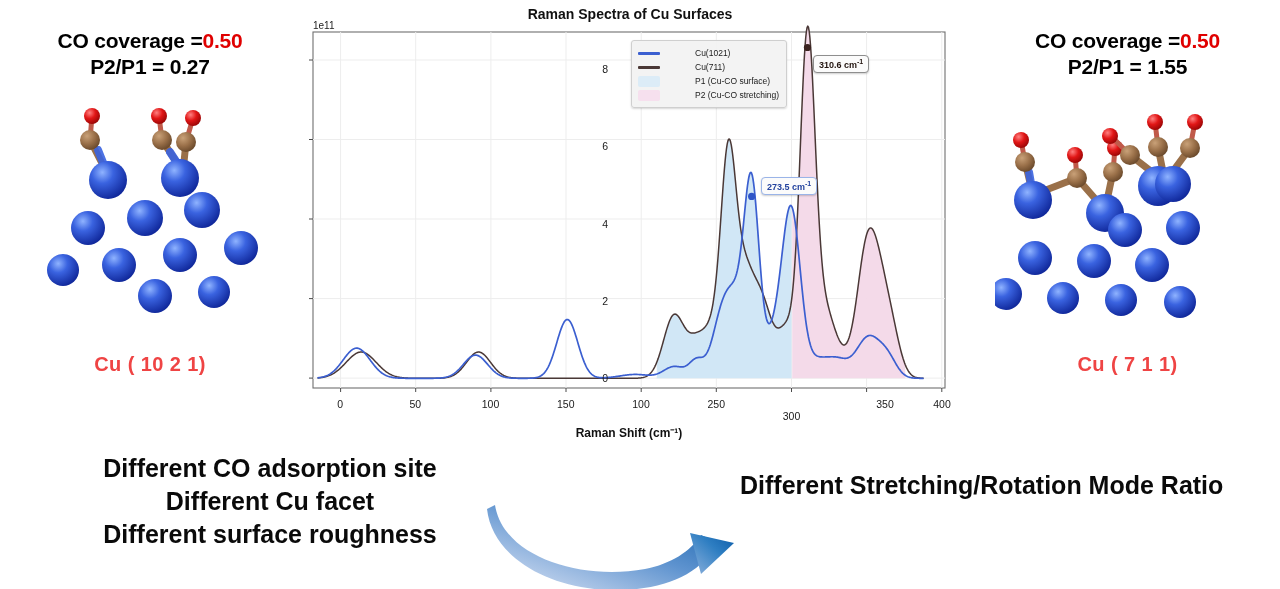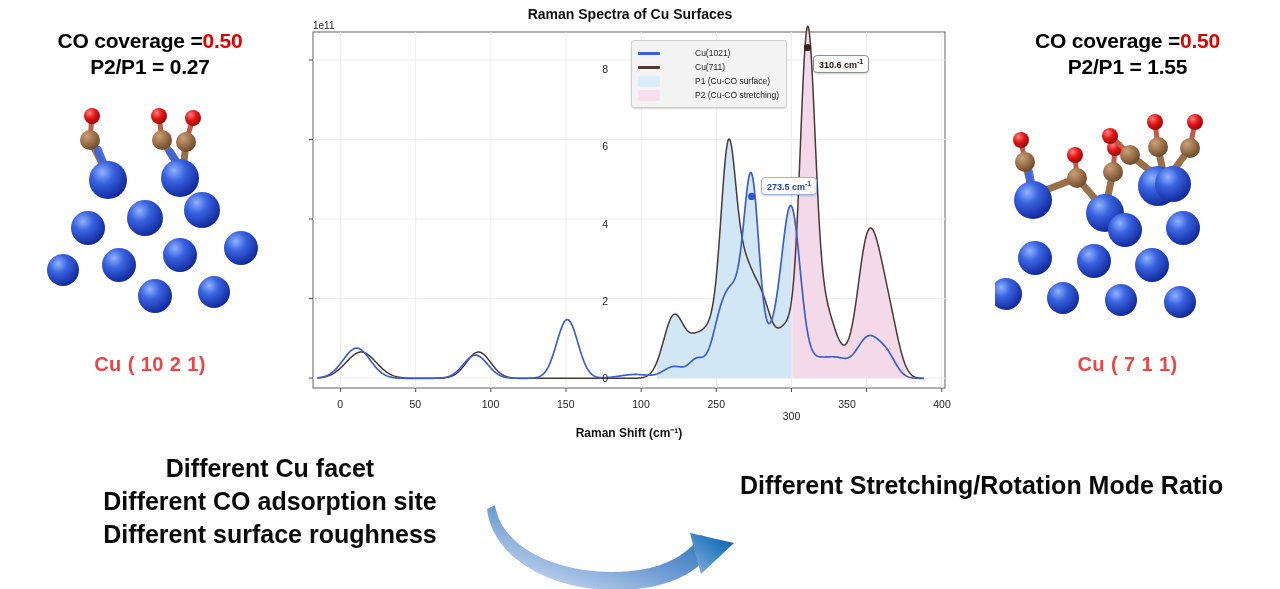--- a/index.html
+++ b/index.html
@@ -241,21 +241,21 @@
   </svg>
 
   <div id="xticks">
       <div class="tick-x" style="left: 40.0857px;">0</div>
       <div class="tick-x" style="left: 115.324px;">50</div>
       <div class="tick-x" style="left: 190.562px;">100</div>
       <div class="tick-x" style="left: 265.8px;">150</div>
       <div class="tick-x" style="left: 341.038px;">100</div>
       <div class="tick-x" style="left: 416.276px;">250</div>
       <div class="tick-x" style="left: 491.514px; margin-top: 12px;">300</div>
-      <div class="tick-x" style="left: 547px;">350</div>
+      <div class="tick-x" style="left: 585px;">350</div>
       <div class="tick-x" style="left: 641.99px;">400</div>
     </div>
   <div id="yticks">
       <div class="tick-y" style="top: 378.326px;">0</div>
       <div class="tick-y" style="top: 300.935px;">2</div>
       <div class="tick-y" style="top: 223.543px;">4</div>
       <div class="tick-y" style="top: 146.152px;">6</div>
       <div class="tick-y" style="top: 68.7609px;">8</div>
     </div>
 
@@ -343,22 +343,22 @@
     <circle cx="11" cy="194" r="16" fill="url(#cuG)"></circle>
     <circle cx="68" cy="198" r="16" fill="url(#cuG)"></circle>
     <circle cx="126" cy="200" r="16" fill="url(#cuG)"></circle>
     <circle cx="185" cy="202" r="16" fill="url(#cuG)"></circle>
   </svg>
 
   <div class="facet-label" style="position:absolute; left:0; top:325px; width:285px;">Cu ( 7 1 1)</div>
 </div>
 
 <div class="bottom-left">
+  <div>Different CO adsorption site</div>
   <div>Different Cu facet</div>
-  <div>Different CO adsorption site</div>
   <div>Different surface roughness</div>
 </div>
 
 <div class="bottom-right">Different Stretching/Rotation Mode Ratio</div>
 
 <svg style="position:absolute; left:485px; top:495px;" width="265" height="94" viewBox="0 0 265 94">
   <defs>
     <linearGradient id="arrGrad" x1="0" y1="1" x2="1" y2="0">
       <stop offset="0%" stop-color="#ffffff"></stop>
       <stop offset="18%" stop-color="#b8cdea"></stop>

